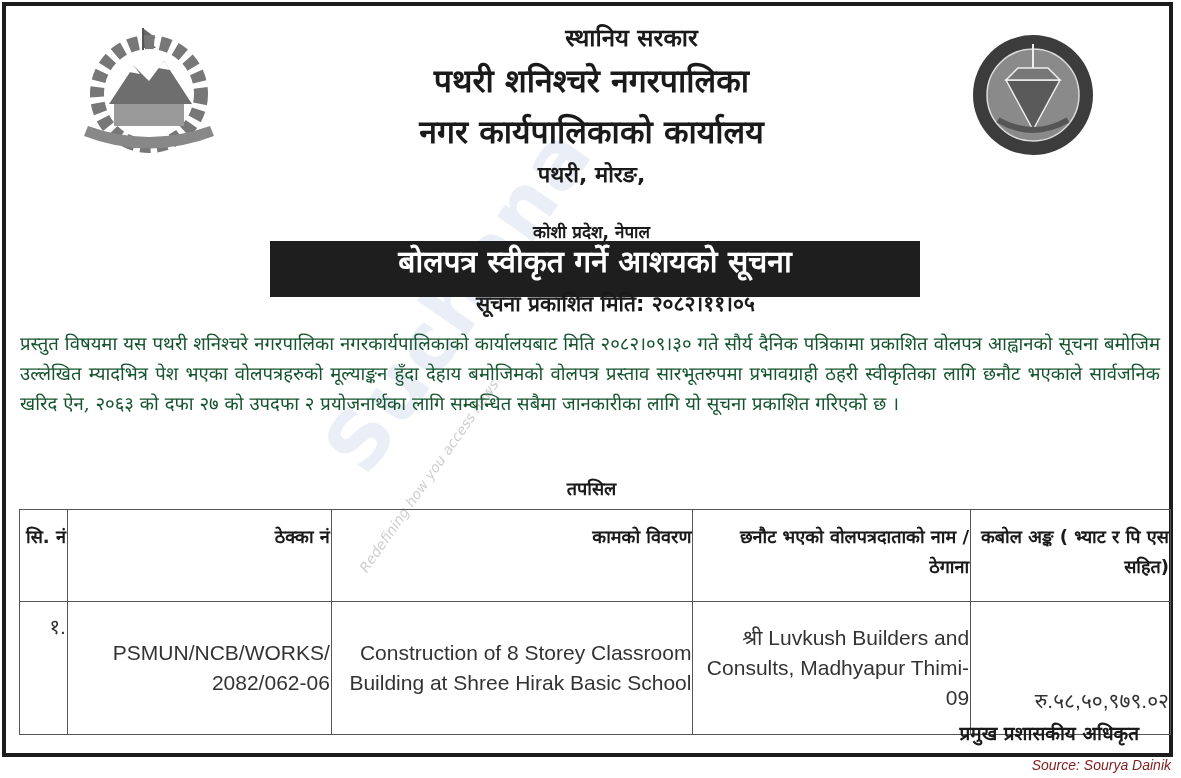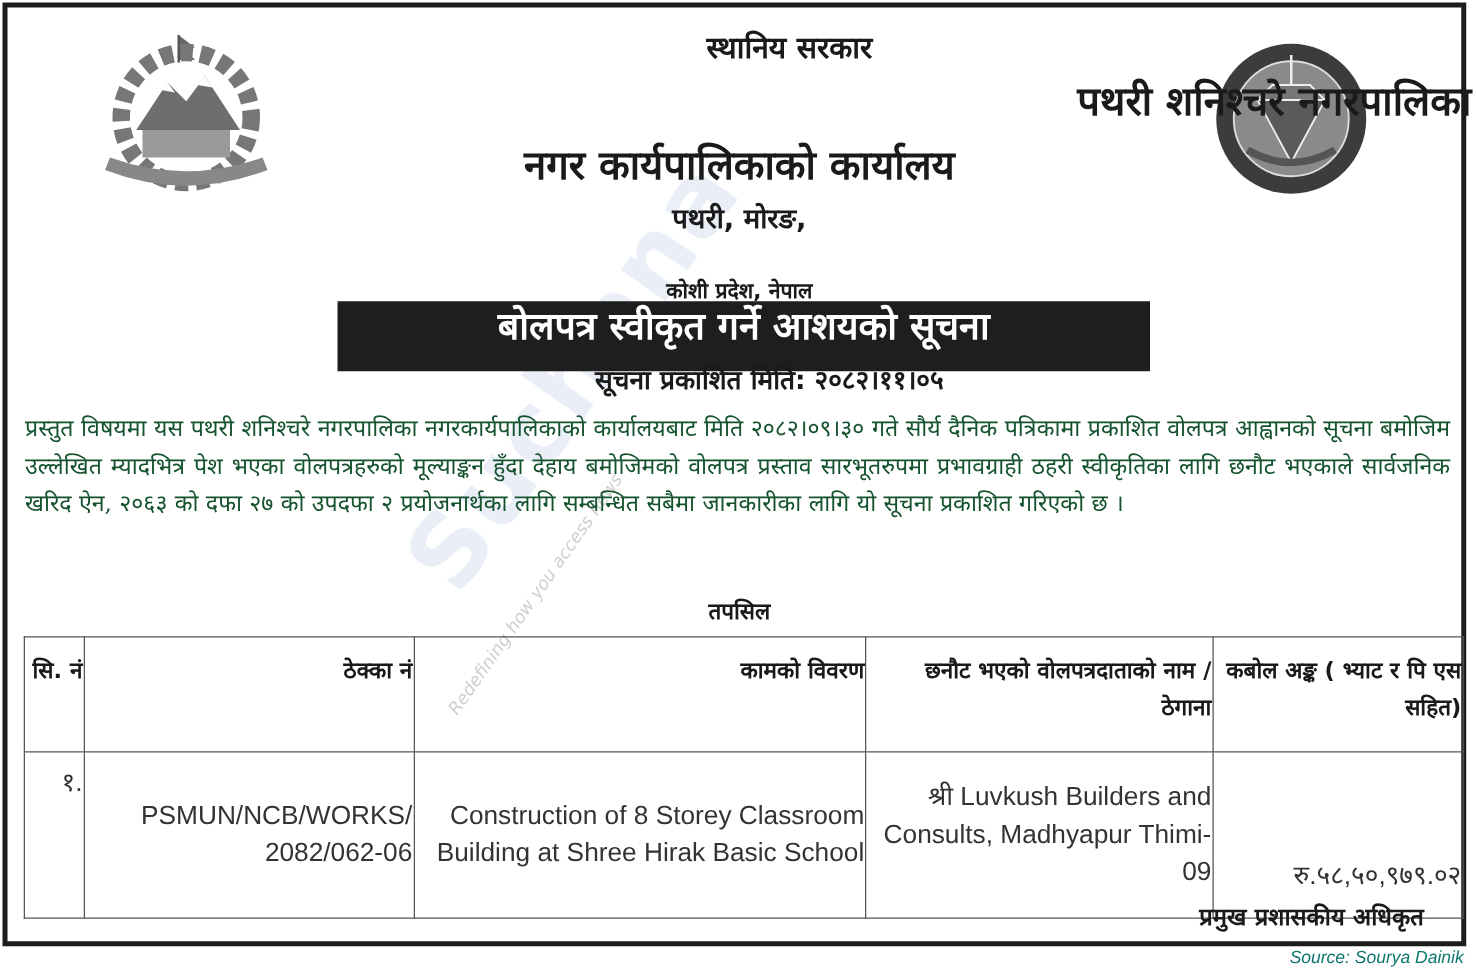--- a/index.html
+++ b/index.html
@@ -7,40 +7,40 @@
          font-family:"DejaVu Sans", sans-serif; color:#1a1a1a; }
   .frame { position:absolute; left:2px; top:2px; width:1171px; height:755px;
            border:4px solid #1c1c1c; box-sizing:border-box; background:#fff; }
   .watermark { position:absolute; pointer-events:none; }
   .wm-text { left:300px; top:430px; font-size:80px; font-weight:bold; color:#dbe3f3;
              transform:rotate(-55deg); transform-origin:left top; opacity:0.6; letter-spacing:2px; }
   .wm-sub { left:350px; top:560px; font-size:14px; font-style:italic; color:#cfcfcf;
             transform:rotate(-55deg); transform-origin:left top; }
   .header-title { position:absolute; left:0; width:1171px; text-align:center; font-weight:bold; }
   .h1 { top:14px; font-size:24px;margin-left:40px; }
-  .h2 { top:52px; font-size:32px;text-align:right; }
+  .h2 { top:52px; font-size:32px; }
   .h3 { top:103px; font-size:32px; }
   .h4 { top:152px; font-size:22px; }
   .h5 { top:178px; font-size:17px;margin-top:36px; }
   .emblem-left { position:absolute; left:68px; top:20px; width:150px; height:130px; }
   .emblem-right { position:absolute; left:962px; top:24px; width:130px; height:130px; }
   .notice-banner { position:absolute; left:264px; top:235px; width:650px; height:56px;
                    background:#1e1e1e; color:#fff; text-align:center; font-size:30px; font-weight:bold; line-height:42px; }
   .pub-date { position:absolute; left:0; width:1171px; top:283px; text-align:center; font-size:21px; font-weight:bold;padding-left:24px; }
   .body-text { position:absolute; left:14px; top:323px; width:1140px; font-family:"DejaVu Serif", serif;
                font-size:18.5px; line-height:30px; text-align:justify; color:#14532d; }
   .schedule-label { position:absolute; left:0; width:1171px; top:470px; text-align:center; font-size:18px; font-weight:bold; }
   table.tender { position:absolute; left:13px; top:503px; width:1152px; border-collapse:collapse; }
   table.tender th, table.tender td { border:1.5px solid #555; text-align:right; }
   table.tender th { font-size:18px; font-weight:bold; height:78px; vertical-align:top; padding-top:12px; line-height:30px; }
   table.tender td { font-family:"Liberation Sans", sans-serif; font-size:21px; height:113px; line-height:30px; color:#333; }
   td.sn { vertical-align:top; padding-top:10px; font-family:"DejaVu Sans", sans-serif; font-size:18px; }
   td.amount { vertical-align:bottom; padding-bottom:18px; font-family:"DejaVu Sans", sans-serif; font-size:19px; }
   .signature { position:absolute; right:30px; top:714px; font-size:19px; font-weight:bold; }
-  .source { position:absolute; right:10px; top:757px; font-family:"Liberation Sans", sans-serif; font-style:italic; font-size:14px; color:#0f766e; }
+  .source { position:absolute; right:10px; top:757px; font-family:"Liberation Sans", sans-serif; font-style:italic; font-size:14px; color:#7f1d1d; }
 </style>
 </head>
 <body>
 
 <div class="frame">
 
   <div class="watermark wm-text">Suchana</div>
   <div class="watermark wm-sub">Redefining how you access news</div>
 
   <svg class="emblem-left" viewBox="0 0 150 130">

